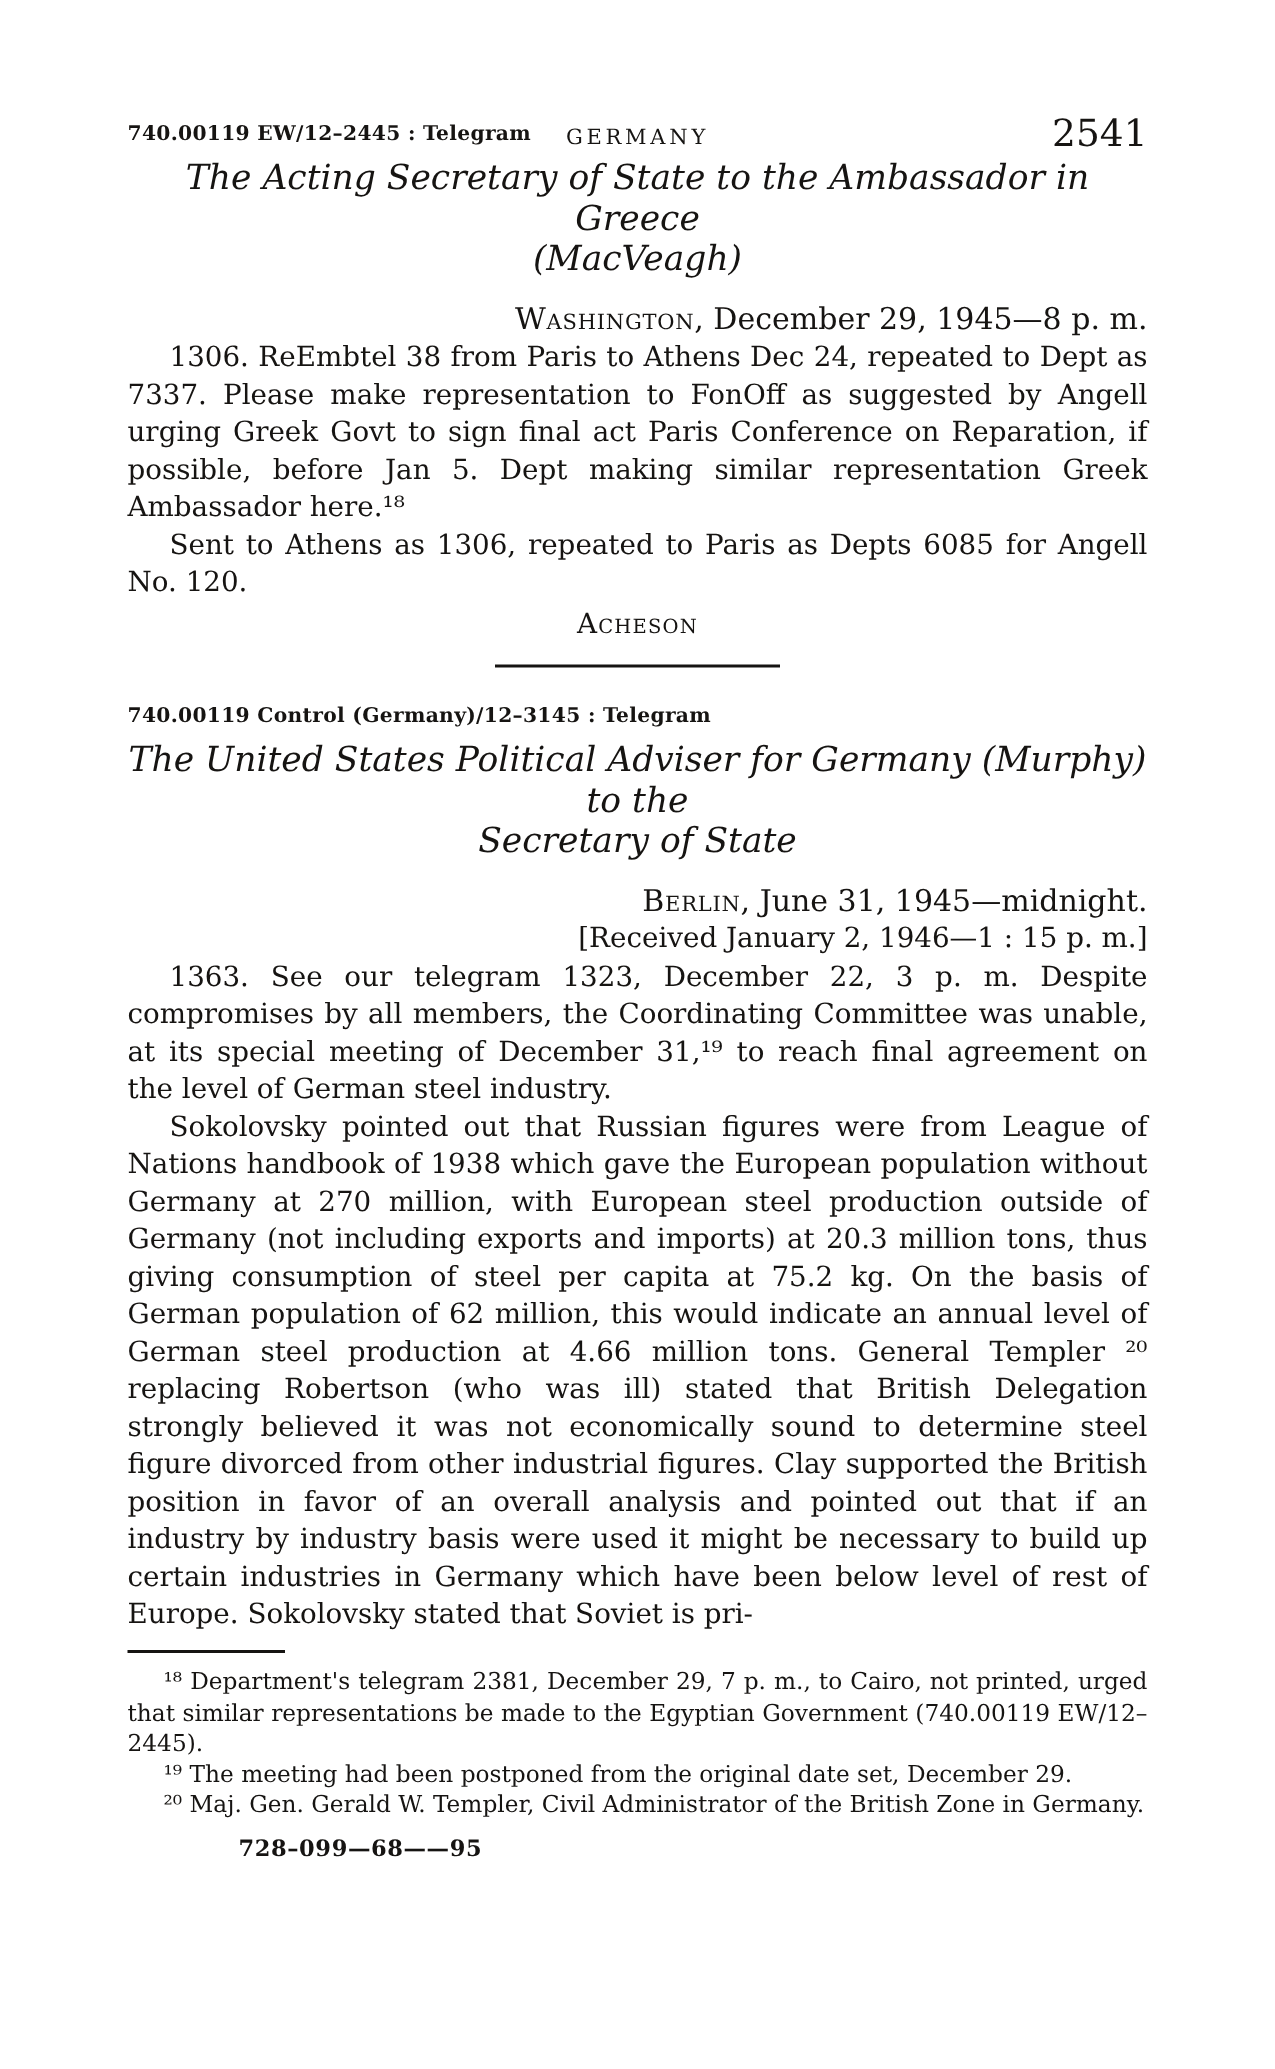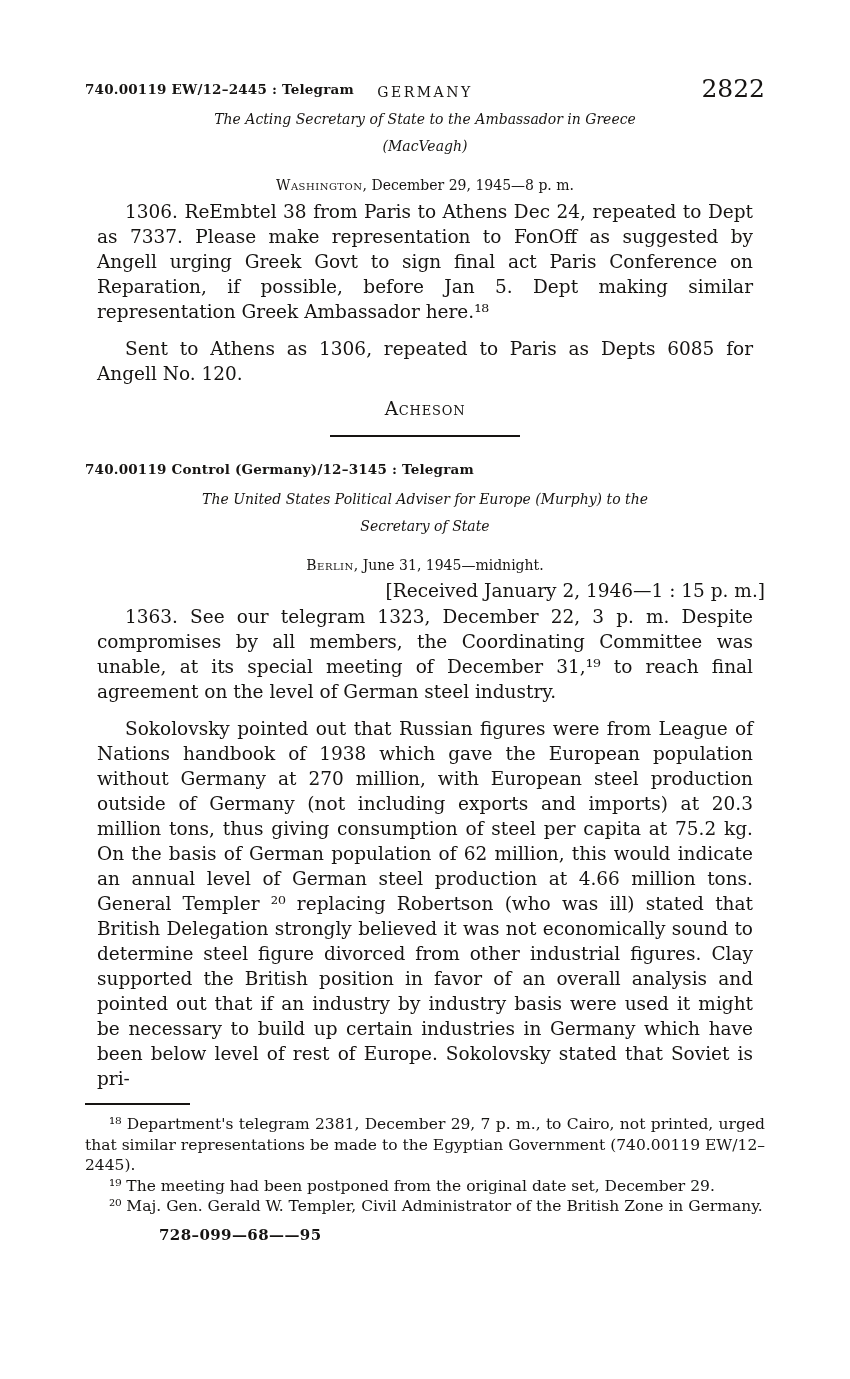--- a/index.html
+++ b/index.html
@@ -40,32 +40,32 @@
   .flow { padding-top: 81px; }
   .source-ref {
     font-size: 13.5px;
     font-weight: 600;
     letter-spacing: 0.2px;
   }
   .doc-title {
     margin-top: 9px;
     text-align: center;
     font-style: italic;
-    font-size: 14px;
+    font-size: 23px;
     line-height: 27px;
   }
   .dateline {
     margin-top: 13px;
-    text-align: center;
-    font-size: 14px;
+    text-align: right;
+    font-size: 20px;
     line-height: 25px;
   }
   .smallcaps { font-variant: small-caps; letter-spacing: 0.5px; }
   .body-para {
-    margin: 12px;
+    margin: 0;
     font-size: 18.5px;
     line-height: 25px;
     text-align: justify;
     text-indent: 28px;
   }
   .body-para.first { margin-top: 1px; }
   .received-line {
     text-align: right;
     font-size: 18.5px;
     line-height: 25px;
@@ -108,42 +108,42 @@
     letter-spacing: 0.4px;
   }
 </style>
 </head>
 <body>
 
 <div class="page">
   <div class="content">
 
     <div class="running-head">GERMANY</div>
-    <div class="page-number">2822</div>
+    <div class="page-number">2541</div>
 
     <div class="flow">
 
       <div>
         <div class="source-ref">740.00119 EW/12–2445 : Telegram</div>
         <div class="doc-title">
           <div>The Acting Secretary of State to the Ambassador in Greece</div>
           <div>(MacVeagh)</div>
         </div>
         <div class="dateline"><span class="smallcaps">Washington</span><span>, December 29, 1945—8 p. m.</span></div>
         <p class="body-para first">1306. ReEmbtel 38 from Paris to Athens Dec 24, repeated to Dept as 7337.  Please make representation to FonOff as suggested by Angell urging Greek Govt to sign final act Paris Conference on Reparation, if possible, before Jan 5.  Dept making similar representation Greek Ambassador here.¹⁸</p>
         <p class="body-para">Sent to Athens as 1306, repeated to Paris as Depts 6085 for Angell No. 120.</p>
         <div class="signature">Acheson</div>
       </div>
 
       <hr class="section-divider">
 
       <div>
         <div class="source-ref doc2-ref">740.00119 Control (Germany)/12–3145 : Telegram</div>
         <div class="doc-title">
-          <div>The United States Political Adviser for Europe (Murphy) to the</div>
+          <div>The United States Political Adviser for Germany (Murphy) to the</div>
           <div>Secretary of State</div>
         </div>
         <div class="dateline"><span class="smallcaps">Berlin</span><span>, June 31, 1945—midnight.</span></div>
         <div class="received-line">[Received January 2, 1946—1 : 15 p. m.]</div>
         <p class="body-para first">1363. See our telegram 1323, December 22, 3 p. m.  Despite compromises by all members, the Coordinating Committee was unable, at its special meeting of December 31,¹⁹ to reach final agreement on the level of German steel industry.</p>
         <p class="body-para">Sokolovsky pointed out that Russian figures were from League of Nations handbook of 1938 which gave the European population without Germany at 270 million, with European steel production outside of Germany (not including exports and imports) at 20.3 million tons, thus giving consumption of steel per capita at 75.2 kg.  On the basis of German population of 62 million, this would indicate an annual level of German steel production at 4.66 million tons.  General Templer ²⁰ replacing Robertson (who was ill) stated that British Delegation strongly believed it was not economically sound to determine steel figure divorced from other industrial figures.  Clay supported the British position in favor of an overall analysis and pointed out that if an industry by industry basis were used it might be necessary to build up certain industries in Germany which have been below level of rest of Europe.  Sokolovsky stated that Soviet is pri-</p>
       </div>
 
       <hr class="footnote-divider">
 

